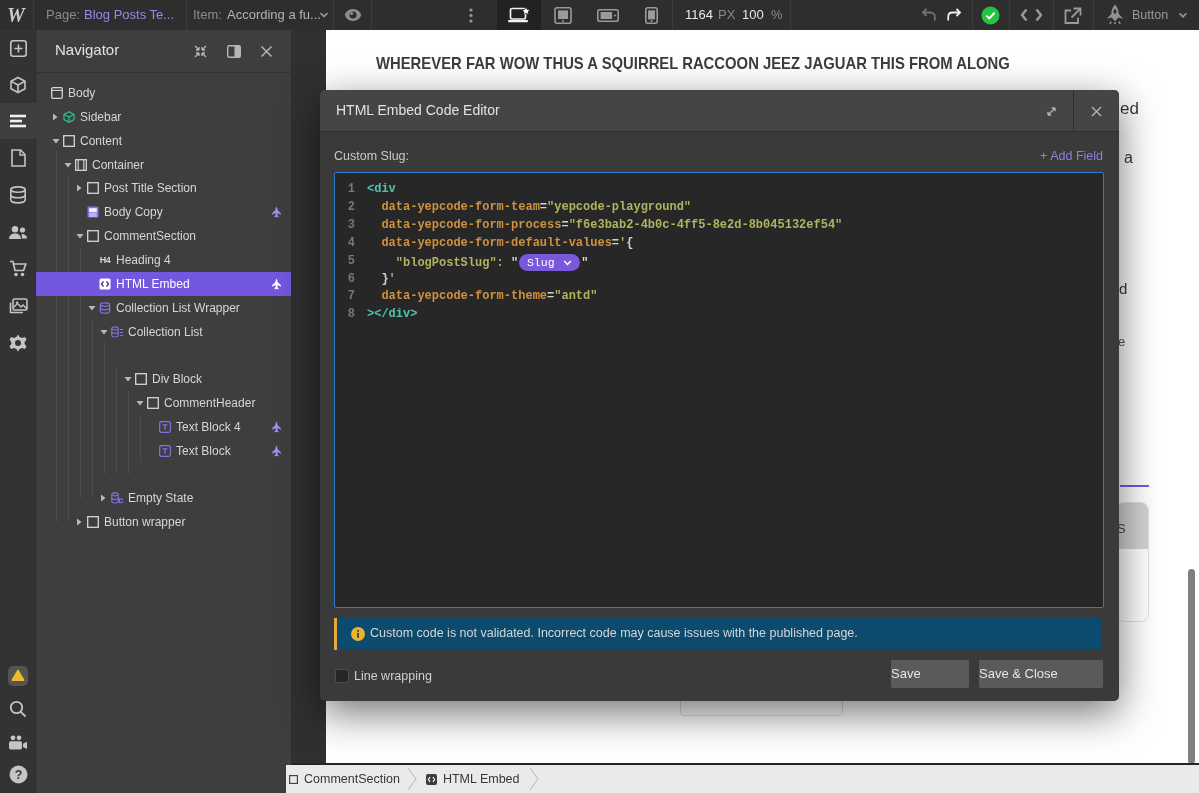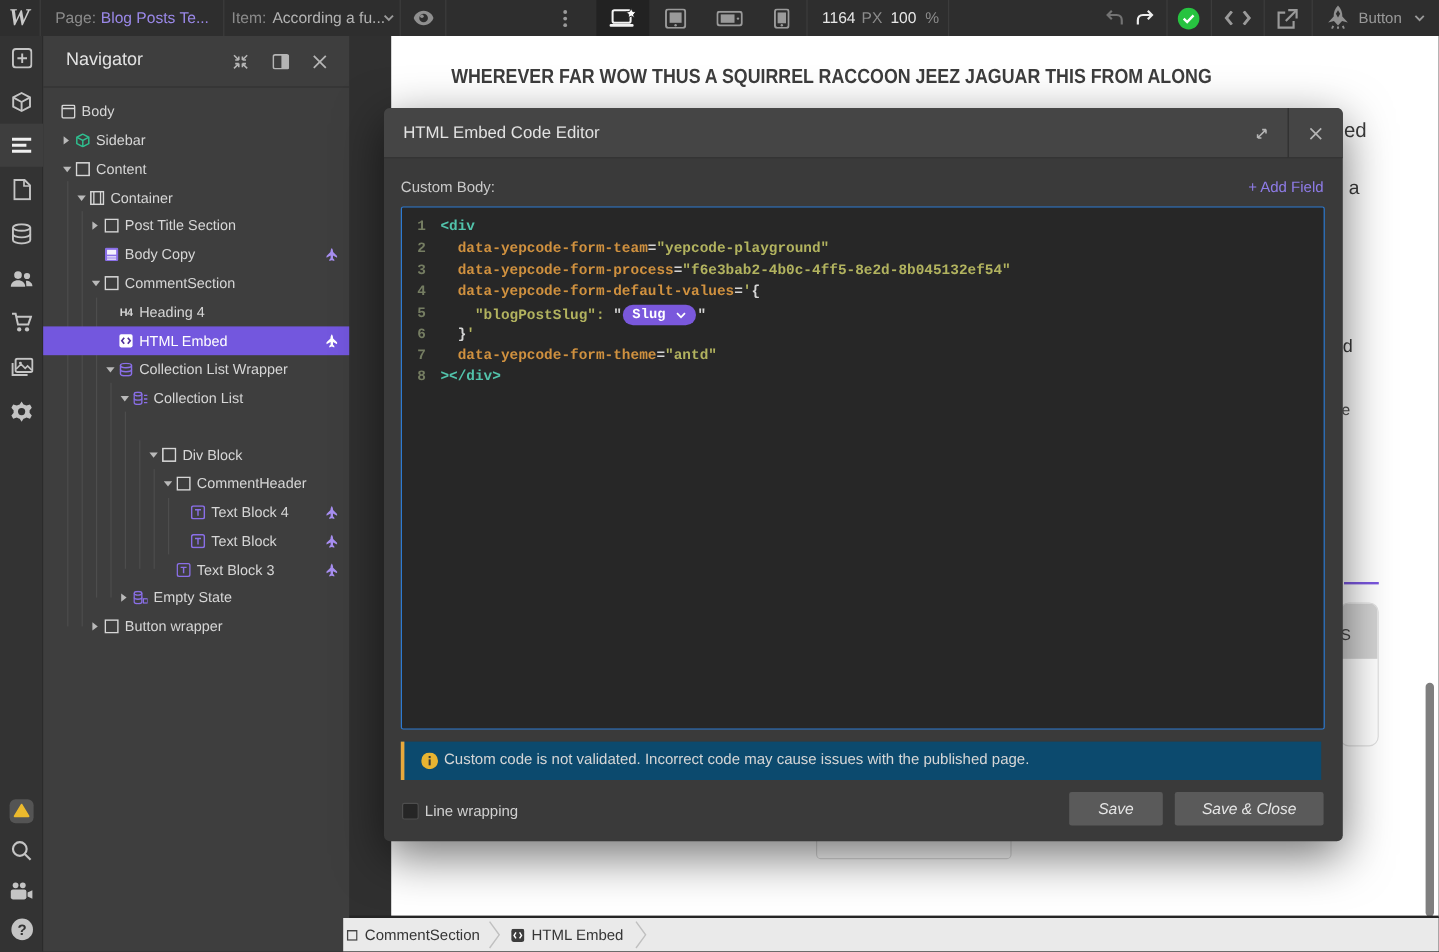--- a/index.html
+++ b/index.html
@@ -35,22 +35,22 @@
   #mtitle{position:absolute;left:16px;top:12px;font-size:14px;color:#e2e2e2;}
   #editor{position:absolute;left:14px;top:82px;width:770px;height:436px;background:#272727;border:1px solid #2d7ad1;border-radius:2px;box-sizing:border-box;font-family:"Liberation Mono",monospace;font-size:12px;font-weight:bold;}
   .cline{position:absolute;white-space:pre;}
   .lnum{position:absolute;color:#757d62;font-weight:bold;text-align:right;width:20px;}
   .ctag{color:#52c3ab;}
   .cattr{color:#d0913f;}
   .cstr{color:#b2b35f;}
   .cpln{color:#d4d4d4;}
   #warn{position:absolute;left:14px;top:528px;width:767px;height:32px;background:#0c4a6e;border-left:3px solid #e8a93c;box-sizing:border-box;}
   #mfoot{position:absolute;left:0;top:560px;width:799px;height:51px;}
-  .btn{position:absolute;top:10px;height:28px;background:#5a5a5a;border-radius:2px;color:#e6e6e6;font-size:13px;text-align:center;line-height:28px;font-style:italic;}
-  #pill{display:inline-flex;align-items:center;justify-content:center;width:61px;height:17px;background:#7a58dc;border-radius:9px;color:#fff;font-size:11.5px;font-weight:bold;margin:0 1px;}
+  .btn{position:absolute;top:10px;height:28px;background:#5a5a5a;border-radius:2px;color:#e6e6e6;font-size:13px;text-align:left;line-height:28px;}
+  #pill{display:inline-flex;align-items:center;justify-content:center;width:61px;height:17px;background:#7a58dc;border-radius:9px;color:#fff;font-size:11.5px;font-weight:normal;margin:0 1px;}
 </style>
 </head>
 <body>
 <div class="abs" id="canvas">
   <div id="page">
     <div id="heading">WHEREVER FAR WOW THUS A SQUIRREL RACCOON JEEZ JAGUAR THIS FROM ALONG</div>
     <span class="abs" style="left:794px;top:69px;font-size:17px;color:#3b3b3b;">ed</span>
     <span class="abs" style="left:798px;top:119px;font-size:16px;color:#3b3b3b;">a</span>
     <span class="abs" style="left:793px;top:250px;font-size:15px;color:#3b3b3b;">d</span>
     <span class="abs" style="left:792px;top:304px;font-size:13px;color:#555;">e</span>
@@ -383,28 +383,20 @@
         <path d="M5.5 0.6 C6.3 1.8 6.6 2.9 6.6 4.1 L9.9 7.3 L9.9 8.8 L6.5 7 L6.5 9.2 L7.6 10.4 L7.6 11.5 L5.5 10.8 L3.4 11.5 L3.4 10.4 L4.5 9.2 L4.5 7 L1.1 8.8 L1.1 7.3 L4.4 4.1 C4.4 2.9 4.7 1.8 5.5 0.6 Z" fill="#a78ef0"></path>
       </svg></div>
   <div class="nrow" style="top:409px;padding-left:123px"><span class="icon">
         <svg width="12" height="12" viewBox="0 0 12 12">
           <rect x="0.7" y="0.7" width="10.6" height="10.6" rx="1.5" fill="none" stroke="#8a6fe8" stroke-width="1.2"></rect>
           <path d="M3.5 3.8 L8.5 3.8 M6 3.8 L6 8.8" stroke="#8a6fe8" stroke-width="1.2"></path>
         </svg>
       </span>Text Block<svg class="ant" width="11" height="12" viewBox="0 0 11 12">
         <path d="M5.5 0.6 C6.3 1.8 6.6 2.9 6.6 4.1 L9.9 7.3 L9.9 8.8 L6.5 7 L6.5 9.2 L7.6 10.4 L7.6 11.5 L5.5 10.8 L3.4 11.5 L3.4 10.4 L4.5 9.2 L4.5 7 L1.1 8.8 L1.1 7.3 L4.4 4.1 C4.4 2.9 4.7 1.8 5.5 0.6 Z" fill="#a78ef0"></path>
       </svg></div>
-  <div class="nrow" style="top:433px;padding-left:111px"><span class="icon">
-        <svg width="12" height="12" viewBox="0 0 12 12">
-          <rect x="0.7" y="0.7" width="10.6" height="10.6" rx="1.5" fill="none" stroke="#8a6fe8" stroke-width="1.2"></rect>
-          <path d="M3.5 3.8 L8.5 3.8 M6 3.8 L6 8.8" stroke="#8a6fe8" stroke-width="1.2"></path>
-        </svg>
-      </span>Text Block 3<svg class="ant" width="11" height="12" viewBox="0 0 11 12">
-        <path d="M5.5 0.6 C6.3 1.8 6.6 2.9 6.6 4.1 L9.9 7.3 L9.9 8.8 L6.5 7 L6.5 9.2 L7.6 10.4 L7.6 11.5 L5.5 10.8 L3.4 11.5 L3.4 10.4 L4.5 9.2 L4.5 7 L1.1 8.8 L1.1 7.3 L4.4 4.1 C4.4 2.9 4.7 1.8 5.5 0.6 Z" fill="#a78ef0"></path>
-      </svg></div>
   <div class="nrow" style="top:456px;padding-left:64px"><span class="tri">
         <svg width="6" height="8" viewBox="0 0 6 8">
           <path d="M1 0.5 L5.5 4 L1 7.5 Z" fill="#b9b9b9"></path>
         </svg>
       </span><span class="icon">
         <svg width="12" height="12" viewBox="0 0 12 12">
           <ellipse cx="4" cy="2.4" rx="3.2" ry="1.5" fill="none" stroke="#8a6fe8" stroke-width="1.1"></ellipse>
           <path d="M0.8 2.4 L0.8 9.6 C0.8 10.4 2.2 11 4 11 C5.8 11 7.2 10.4 7.2 9.6 L7.2 2.4" fill="none" stroke="#8a6fe8" stroke-width="1.1"></path>
           <path d="M0.8 6 C0.8 6.8 2.2 7.4 4 7.4 C5.8 7.4 7.2 6.8 7.2 6" fill="none" stroke="#8a6fe8" stroke-width="1.1"></path>
           <rect x="8.5" y="7" width="3.5" height="3.5" fill="none" stroke="#8a6fe8" stroke-width="1"></rect>
@@ -441,21 +433,21 @@
   <div id="mhead">
     <span id="mtitle">HTML Embed Code Editor</span>
     <svg class="abs" style="left:726px;top:16px" width="11" height="11" viewBox="0 0 11 11">
         <path d="M2 9 L9 2 M9 2 L5.8 2 M9 2 L9 5.2 M2 9 L5.2 9 M2 9 L2 5.8" stroke="#b5b5b5" stroke-width="1.3" fill="none"></path>
       </svg>
     <div class="abs" style="left:753px;top:0;width:1px;height:41px;background:#2e2e2e;"></div>
     <svg class="abs" style="left:771px;top:16px" width="11" height="11" viewBox="0 0 11 11">
         <path d="M1 1 L10 10 M10 1 L1 10" stroke="#b5b5b5" stroke-width="1.4"></path>
       </svg>
   </div>
-  <span class="abs" style="left:14px;top:59px;font-size:12.5px;color:#c9c9c9;">Custom Body:</span>
+  <span class="abs" style="left:14px;top:59px;font-size:12.5px;color:#c9c9c9;">Custom Slug:</span>
   <span class="abs" style="right:16px;top:59px;font-size:12.5px;color:#8f7ce8;">+ Add Field</span>
   <div id="editor">
     <span class="lnum" style="top:9px">1</span>
     <span class="lnum" style="top:26.9px">2</span>
     <span class="lnum" style="top:44.8px">3</span>
     <span class="lnum" style="top:62.7px">4</span>
     <span class="lnum" style="top:80.6px">5</span>
     <span class="lnum" style="top:98.5px">6</span>
     <span class="lnum" style="top:116.4px">7</span>
     <span class="lnum" style="top:134.3px">8</span>

